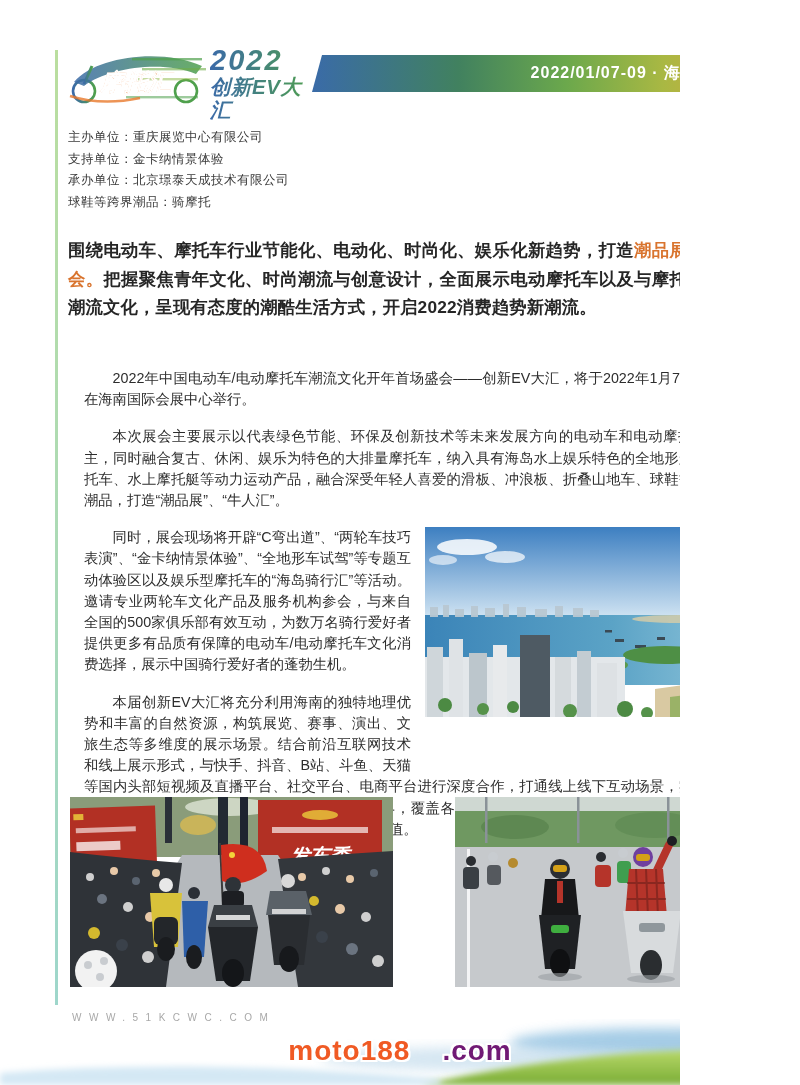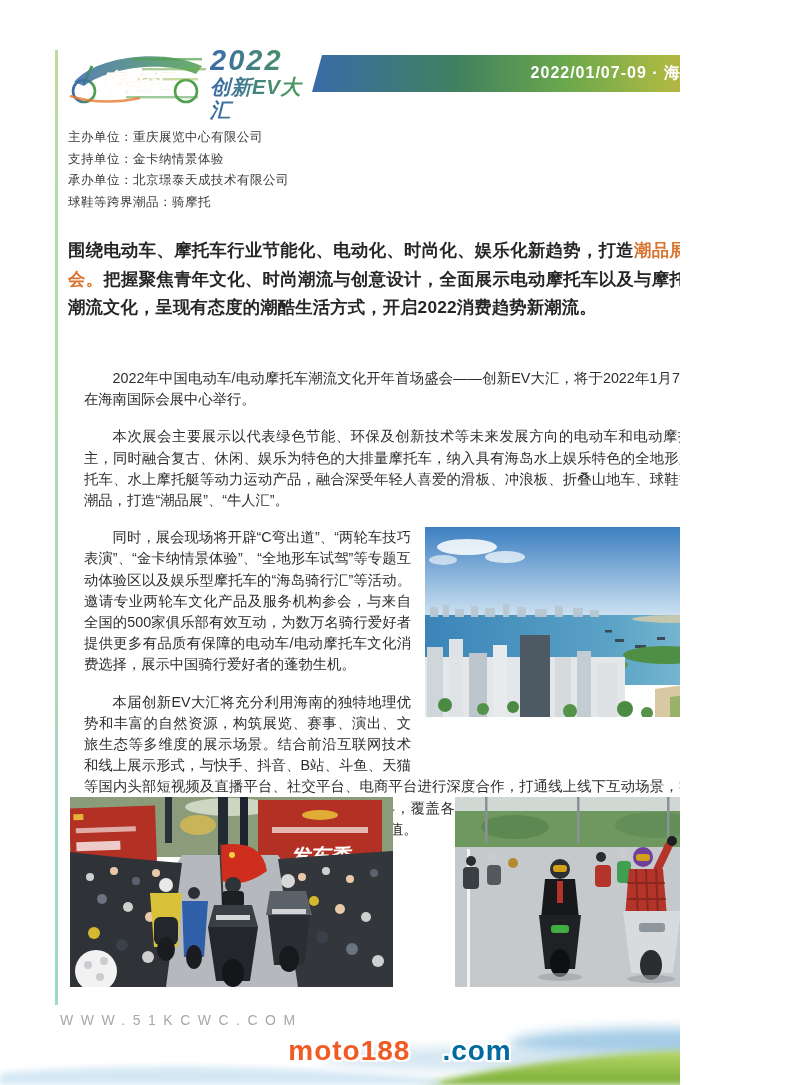--- a/index.html
+++ b/index.html
@@ -39,29 +39,29 @@
   .main-text p{margin:16px;text-indent:2em;}
   .city-photo{float:right;width:313px;height:190px;margin:0 0 40px 14px;display:block;}
   .signature{clear:none;text-align:right;font-size:15px;line-height:22px;margin-top:5px;
     color:#2d2d2d;}
 
   
   .photo-left{position:absolute;left:70px;top:797px;width:323px;height:190px;}
   .photo-right{position:absolute;left:455px;top:797px;width:290px;height:190px;}
 
   
-  .footer-url{position:absolute;left:60px;top:1012px;font-size:14px;color:#a8a8a8;
+  .footer-url{position:absolute;left:72px;top:1012px;font-size:10px;color:#a8a8a8;
     letter-spacing:7.5px;text-align:center;}
   .wave{position:absolute;left:0;top:1015px;width:800px;height:70px;}
   .site-brand{position:absolute;left:0;top:1035px;width:800px;text-align:center;
     font-size:28px;font-weight:bold;letter-spacing:1px;
     text-shadow:-2px -2px 0 #fff,2px -2px 0 #fff,-2px 2px 0 #fff,2px 2px 0 #fff,
                 0 2px 0 #fff,2px 0 0 #fff,0 -2px 0 #fff,-2px 0 0 #fff;}
   .site-brand .brand{color:#f05a24;}
-  .site-brand .tld{color:#0369a1;margin-left:32px;}
+  .site-brand .tld{color:#701a75;margin-left:32px;}
 </style>
 </head>
 <body>
 
 <div id="page">
 
   <div class="left-stripe"></div>
 
   <svg class="logo" viewBox="0 0 150 68">
     <defs>

